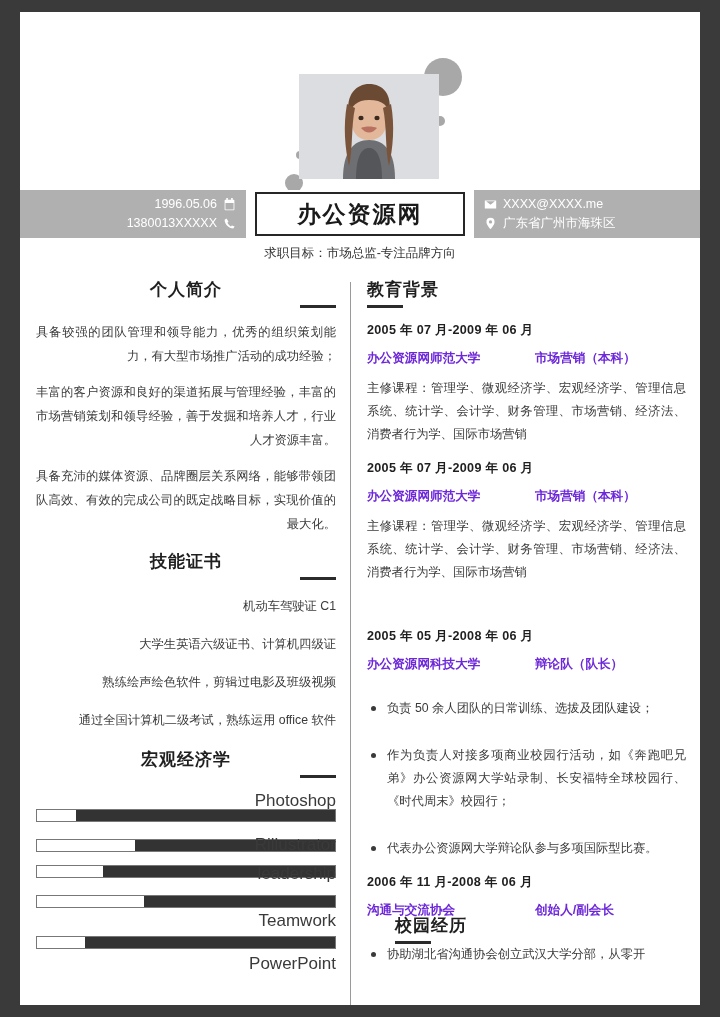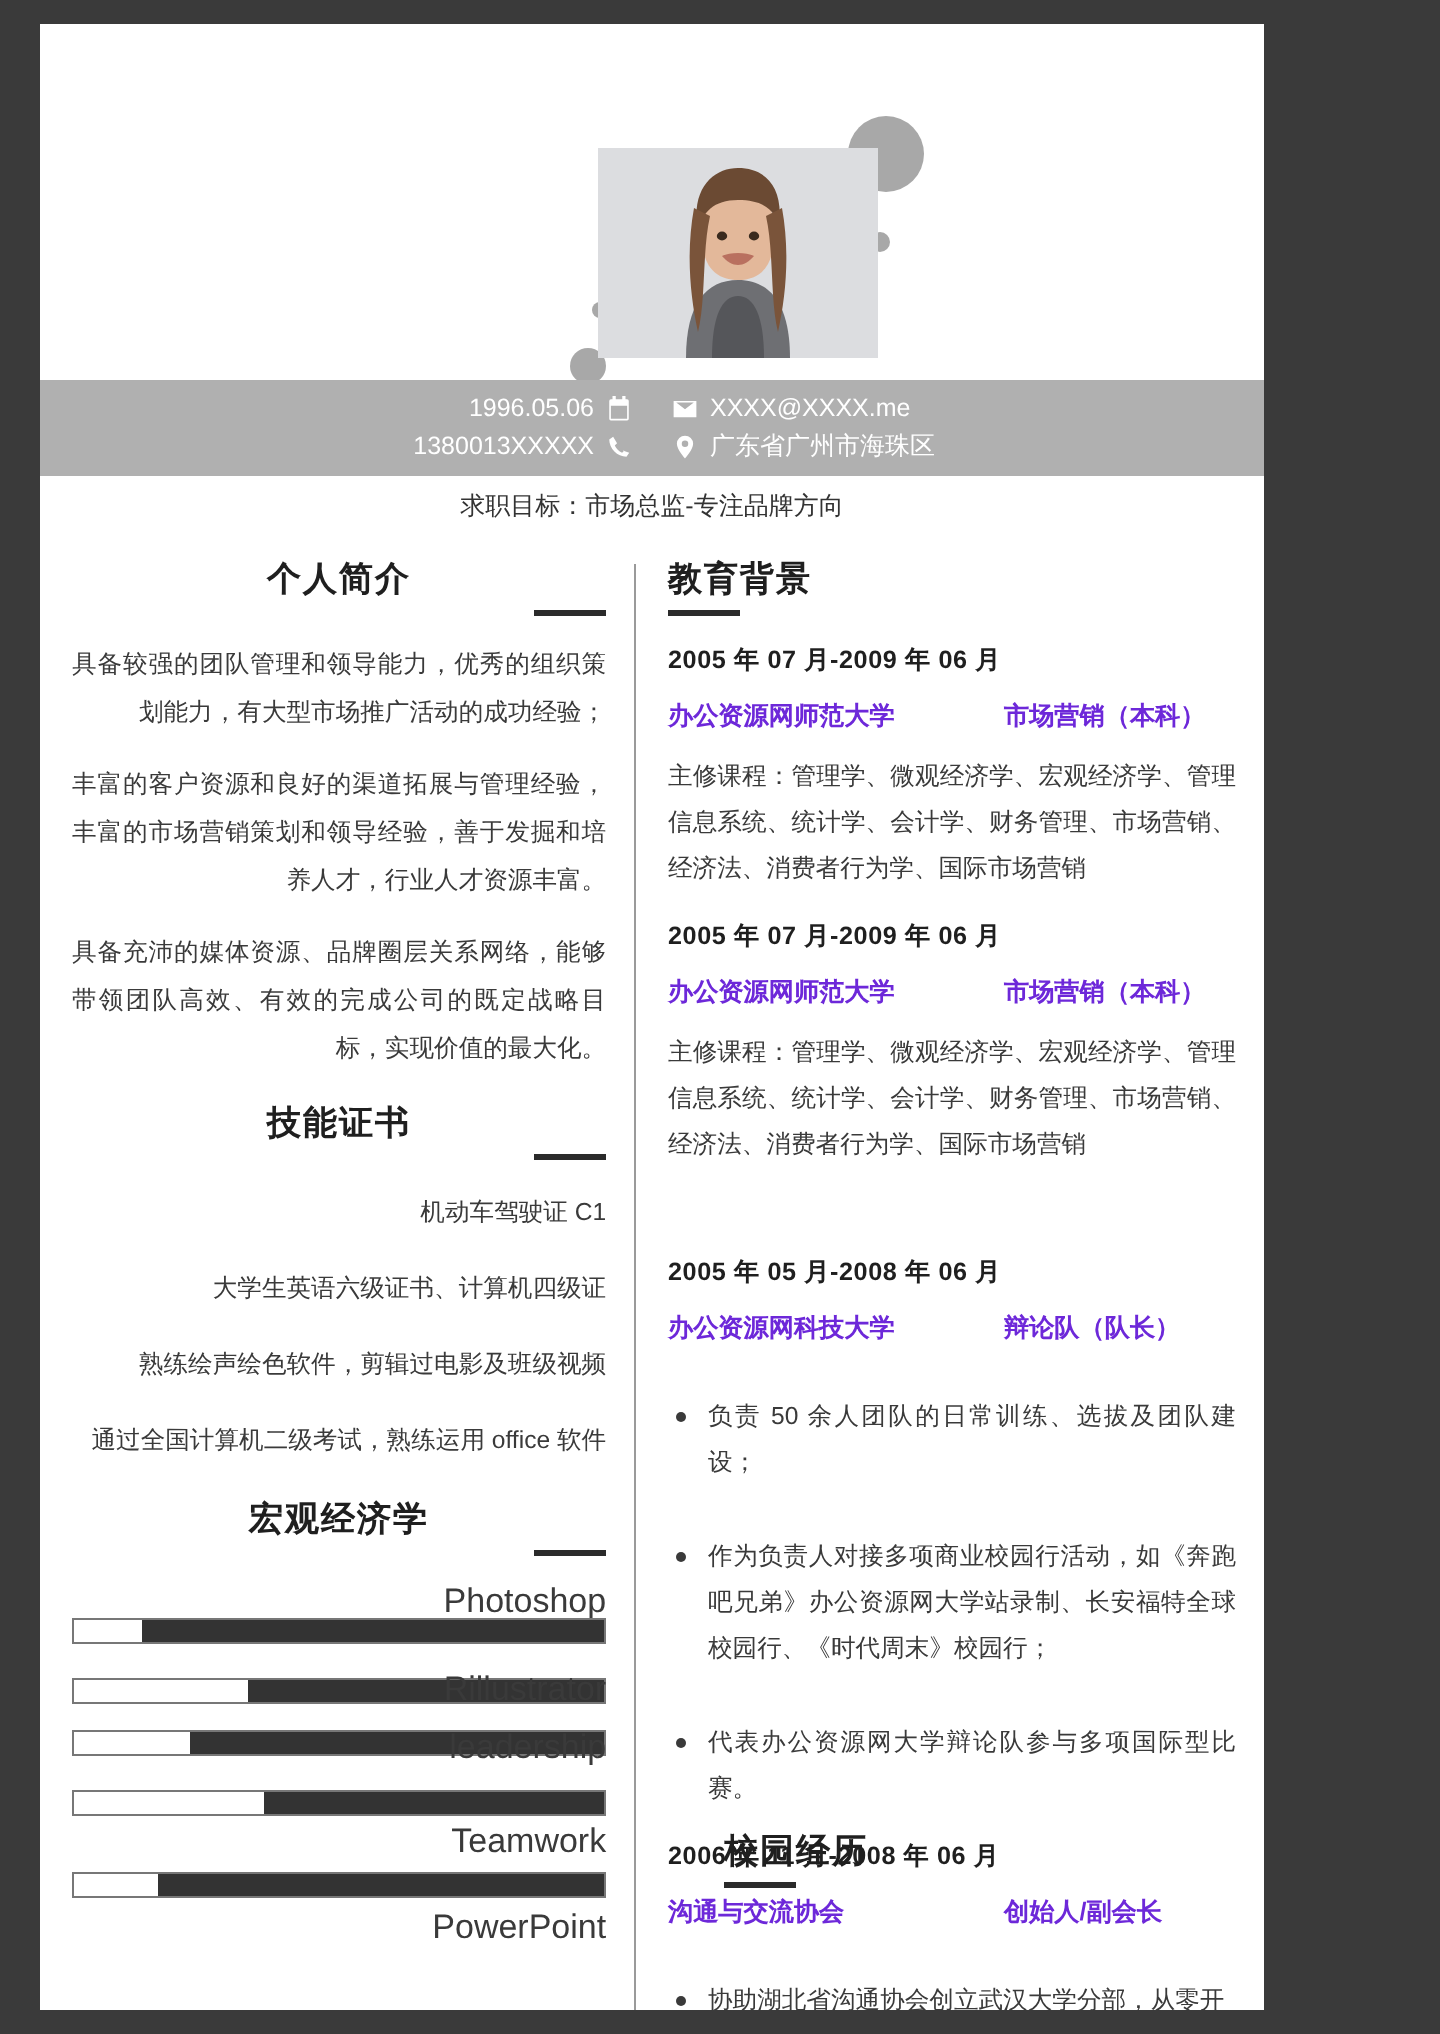--- a/index.html
+++ b/index.html
@@ -5,21 +5,21 @@
   * { box-sizing: border-box; margin: 0; padding: 0; }
   html, body {
     width: 720px; height: 1017px;
     background: #3a3a3a;
     font-family: "Liberation Sans", "DejaVu Sans", sans-serif;
     overflow: hidden;
   }
   .page {
     position: absolute;
     left: 20px; top: 12px;
-    width: 612px; height: 993px;
+    width: 680px; height: 993px;
     background: #ffffff;
     overflow: hidden;
   }
 
   
   .photo-area { position: relative; height: 178px; }
   .photo-frame {
     position: absolute; left: 279px; top: 62px;
     width: 140px; height: 105px;
     background: #dcdde0;
@@ -192,20 +192,23 @@
       <div class="band-row">
         <span>1380013XXXXX</span>
         <span class="ic">
           <svg viewBox="0 0 16 16">
               <path d="M11.3 10.2l-1.4 1.4c-2-1-3.6-2.6-4.5-4.5l1.4-1.4-2.4-4L2 3.4C2 9 7 14 12.6 14l1.7-2.4-4-1.4z"></path>
             </svg>
         </span>
       </div>
     </div>
 
+    <div class="name-box">
+      <div class="name-inner">办公资源网</div>
+    </div>
 
     <div class="band-side band-right">
       <div class="band-row">
         <span class="ic">
           <svg viewBox="0 0 16 16">
               <path d="M1 3h14v10H1V3zm1.6 1L8 8.2 13.4 4H2.6z"></path>
             </svg>
         </span>
         <span>XXXX@XXXX.me</span>
       </div>

